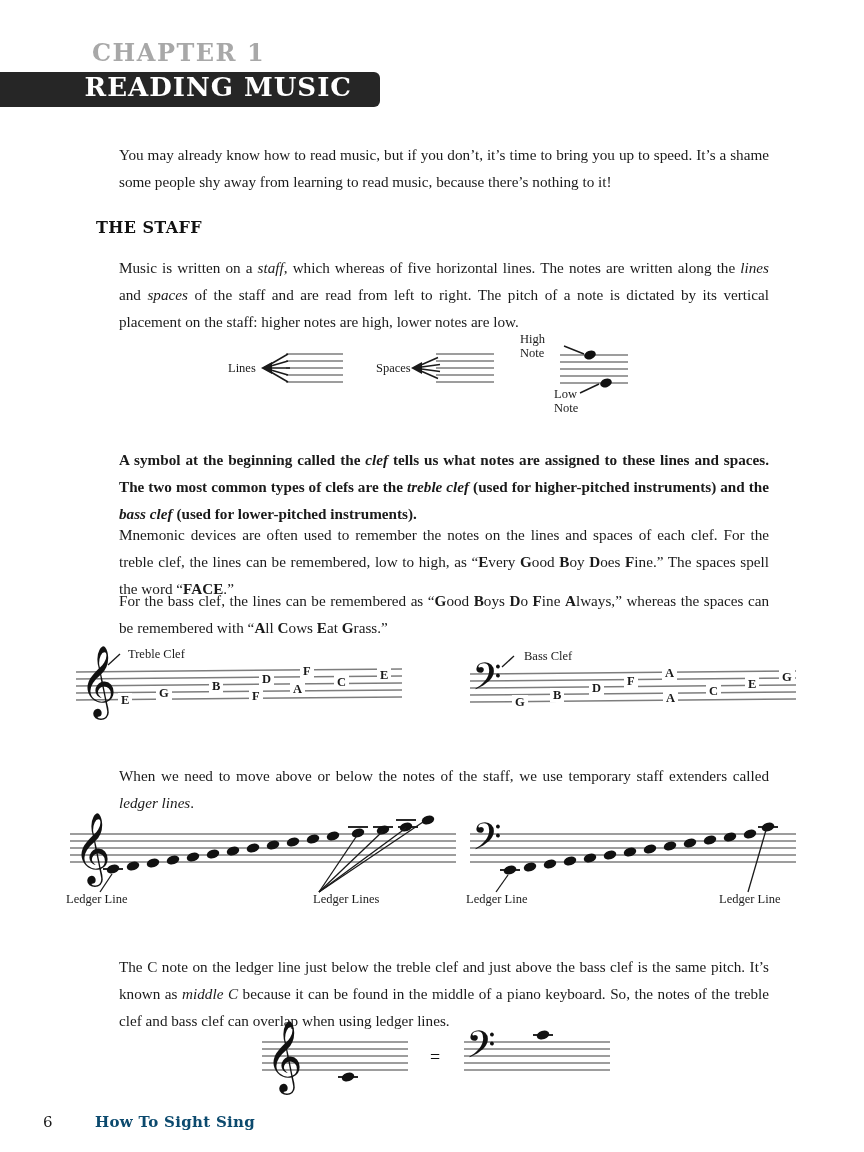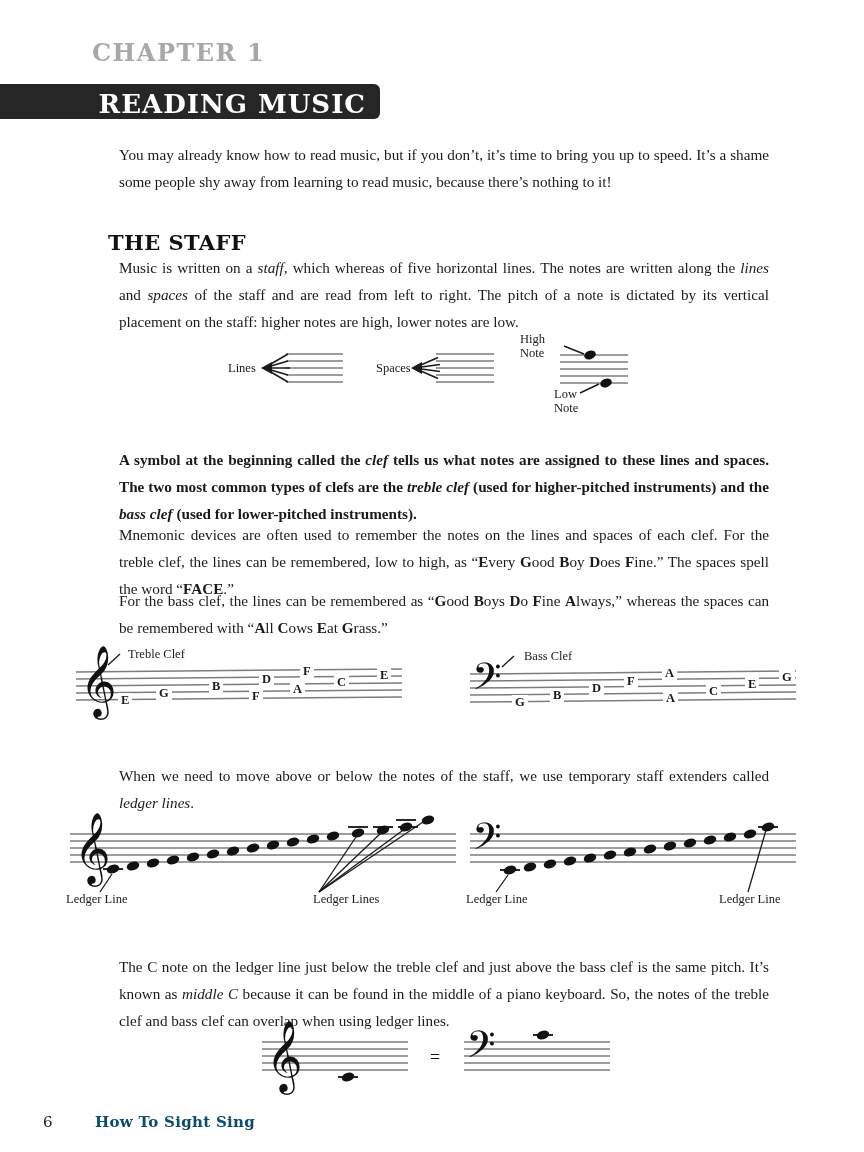--- a/index.html
+++ b/index.html
@@ -26,30 +26,30 @@
   .chapter-eyebrow {
     margin-left: 92px;
     font-family: "DejaVu Serif", "Liberation Serif", serif;
     font-weight: bold;
     font-size: 24px;
     letter-spacing: 1.5px;
     color: #a8a8a8;
     line-height: 1.05;
   }
   .chapter-banner {
-    margin-top: 19px;
+    margin-top: 7px;
     width: 380px;
     height: 35px;
     background: #262626;
     border-top-right-radius: 6px;
     border-bottom-right-radius: 6px;
     display: flex;
-    align-items: flex-end;
+    align-items: flex-start;
     justify-content: flex-end;
-    padding-right: 14px;
+    padding-right: 28px;
     box-sizing: border-box;
   }
   .chapter-title {
     font-family: "DejaVu Serif", "Liberation Serif", serif;
     font-weight: bold;
     font-size: 26px;
     letter-spacing: 1px;
     color: #ffffff;
   }
 
@@ -63,24 +63,24 @@
     font-size: 15.2px;
     line-height: 27px;
     text-align: justify;
   }
   p.body i { font-style: italic; }
   p.body b { font-weight: bold; }
 
   h2.section {
     position: absolute;
     left: 96px;
-    margin: 12px;
+    margin: 0;
     font-family: "DejaVu Serif", "Liberation Serif", serif;
     font-weight: bold;
-    font-size: 21px;
+    font-size: 16px;
     letter-spacing: 0.4px;
     color: #111;
   }
 
   
   .fig { position: absolute; }
   .fig svg { display: block; }
   .fig-label {
     position: absolute;
     font-size: 12.5px;

